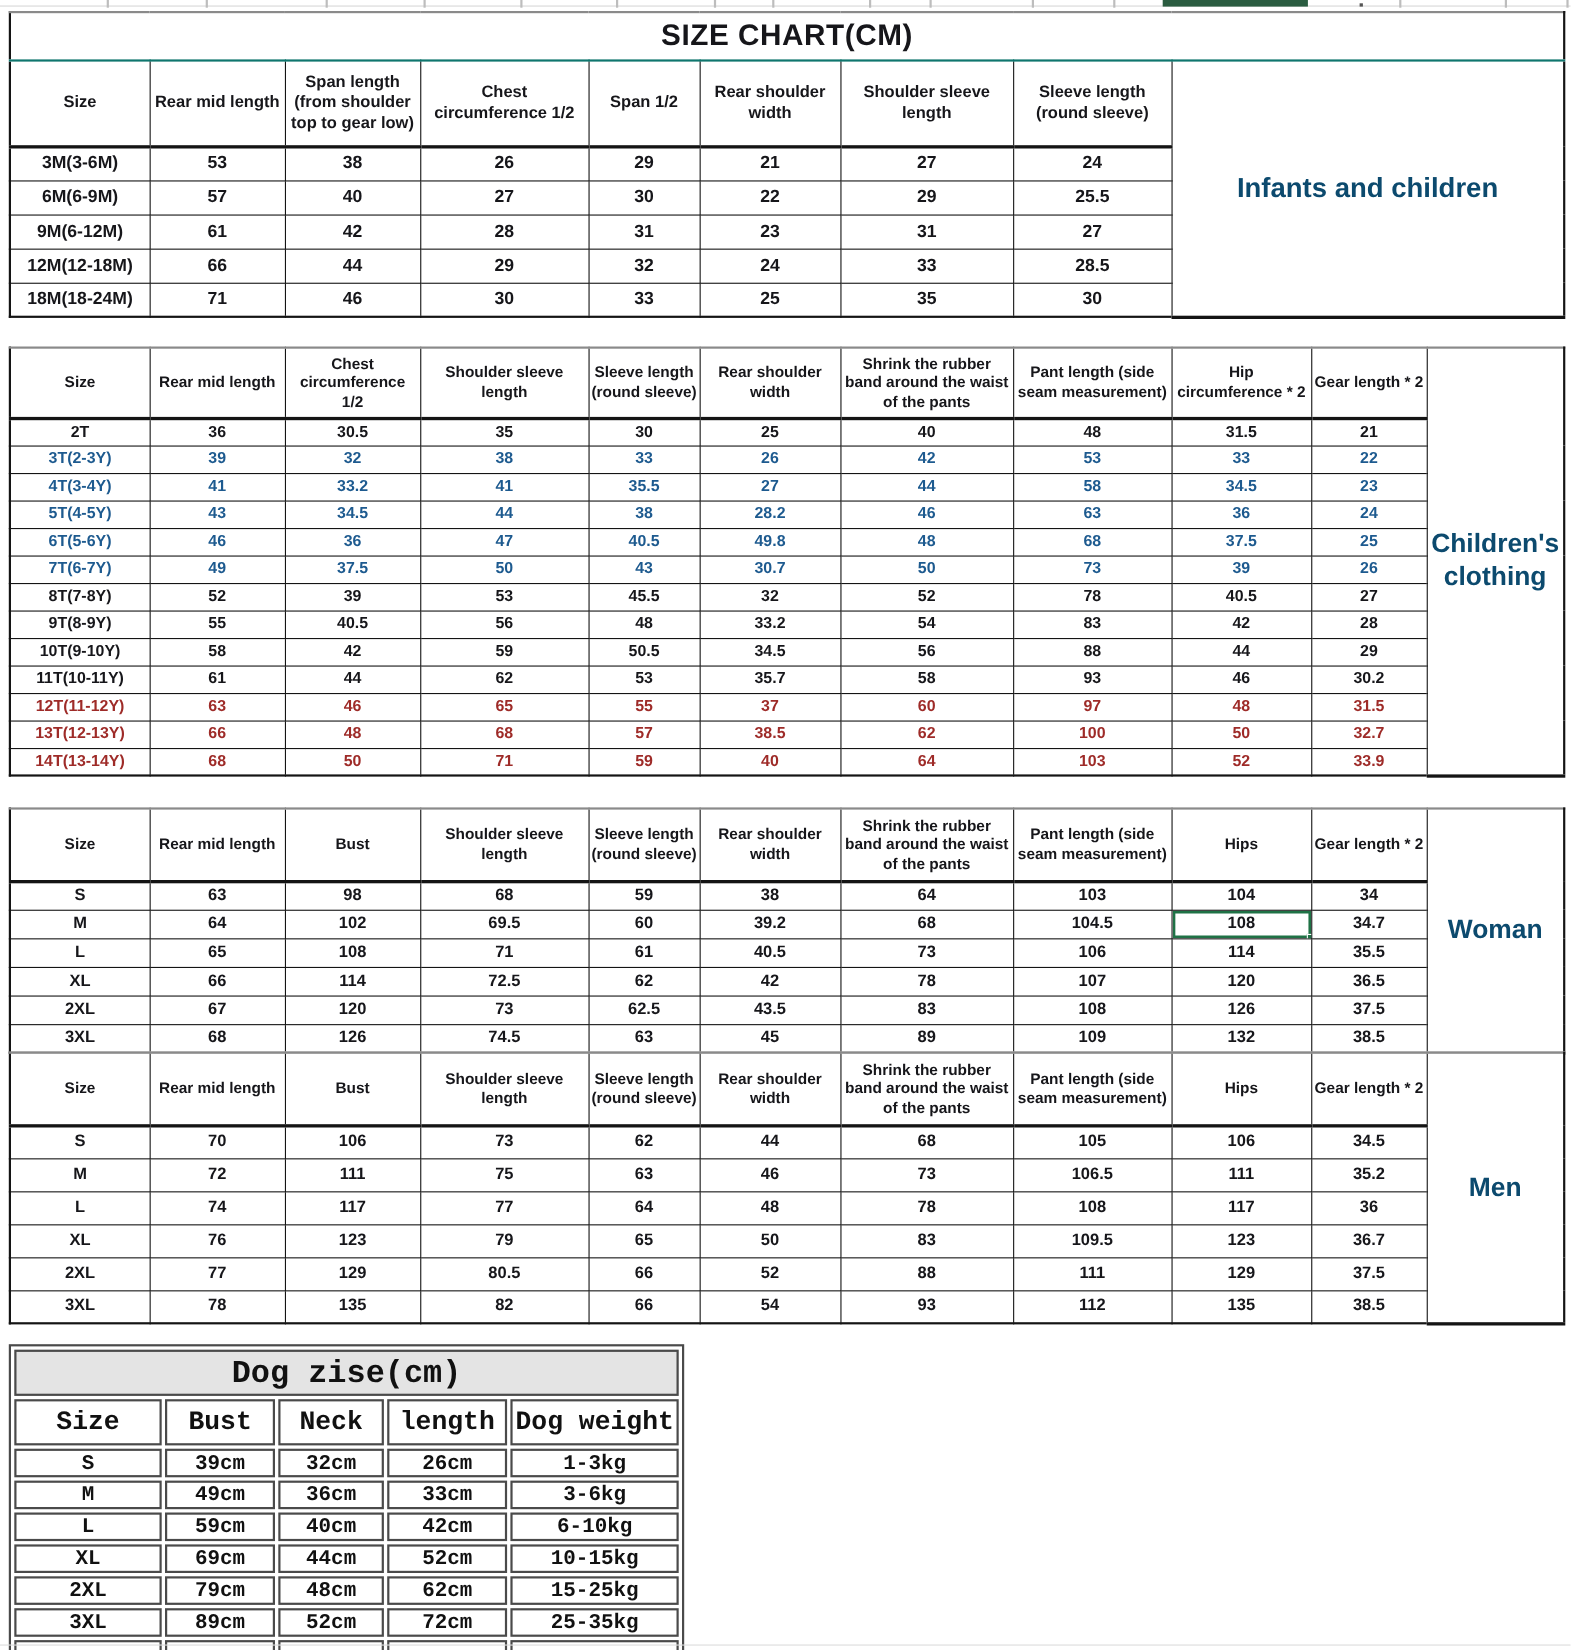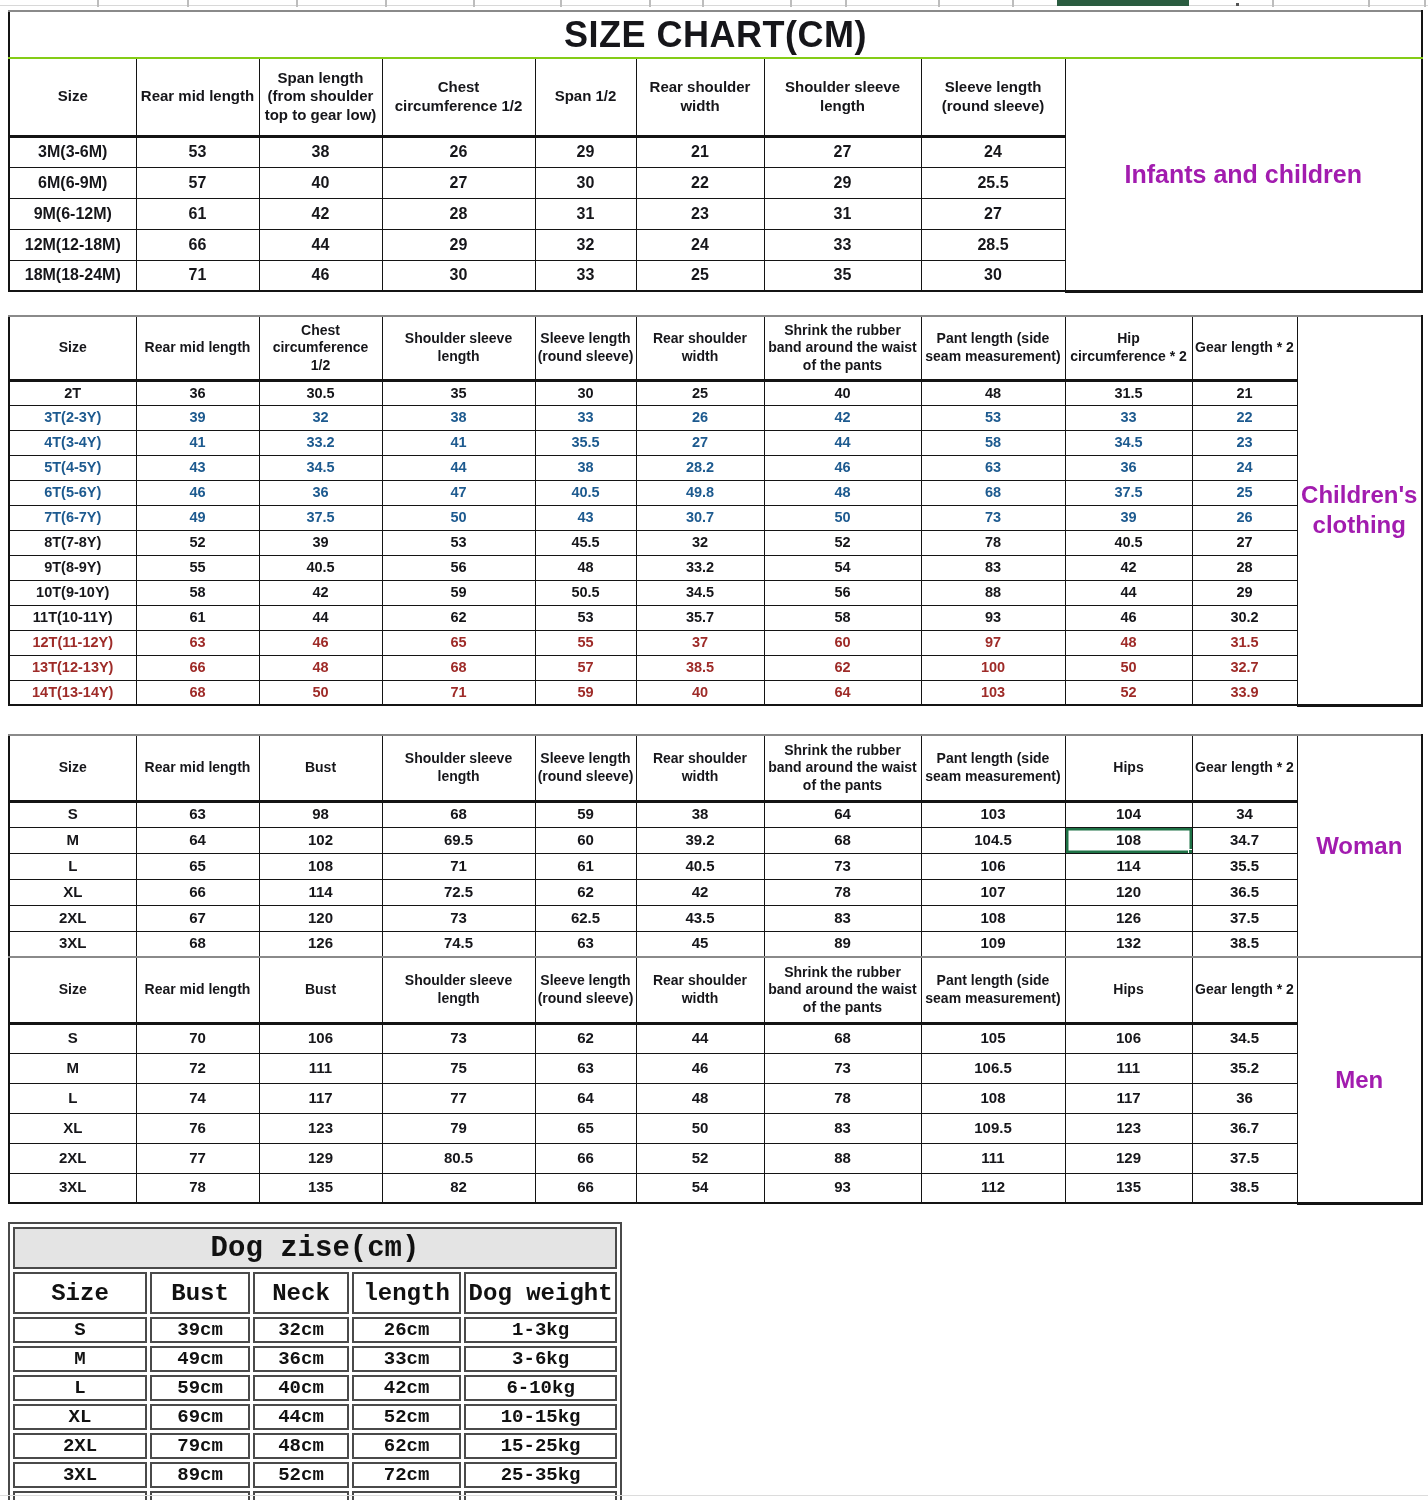--- a/index.html
+++ b/index.html
@@ -4,28 +4,28 @@
 <style>
   html,body{margin:0;padding:0;background:#fff;}
   #sheet{position:relative;width:1428px;height:1500px;background:#ffffff;overflow:hidden;
          font-family:"Liberation Sans",sans-serif;}
   
   .size-table{position:absolute;border-collapse:collapse;table-layout:fixed;background:#fff;
               font-family:"Liberation Sans",sans-serif;font-weight:bold;color:#16161a;
               border:2px solid #141414;border-top:2px solid #8a8a8a;}
   .size-table td{border:1.6px solid #141414;text-align:center;vertical-align:middle;
                  padding:0 2px;overflow:hidden;line-height:1.25;}
-  .size-table .title-cell{font-size:36px;letter-spacing:.5px;border-bottom:2px solid #84cc16;text-align:center;}
+  .size-table .title-cell{font-size:27px;letter-spacing:.5px;border-bottom:2px solid #0f766e;text-align:center;}
   .size-table .head-row td{border-bottom:3px solid #141414;}
   .size-table .head{font-size:14px;}
   #t-infants .head{font-size:15px;}
   .size-table .data{font-size:15px;}
   #t-infants .data{font-size:16px;}
   #t-children .data{font-size:14.5px;}
-  .label-cell{color:#a21caf;font-size:24px;line-height:1.3;}
+  .label-cell{color:#0c4a6e;font-size:24px;line-height:1.3;}
   #t-infants .label-cell{font-size:25px;}
   .c-black{color:#16161a;} .c-blue{color:#1d5a8f;} .c-red{color:#9e2b28;}
   
   td.sel{box-shadow:inset 0 0 0 2.5px #1f7246;position:relative;}
   td.sel::after{content:"";position:absolute;right:-4px;bottom:-4px;width:8px;height:8px;
                 background:#1f7246;border:1.5px solid #fff;box-sizing:border-box;}
   
   #t-dog{position:absolute;border-collapse:separate;border-spacing:3px;border:2px solid #4a4a4a;
          background:#fff;table-layout:fixed;font-family:"Liberation Mono",monospace;
          font-weight:bold;color:#111;}

